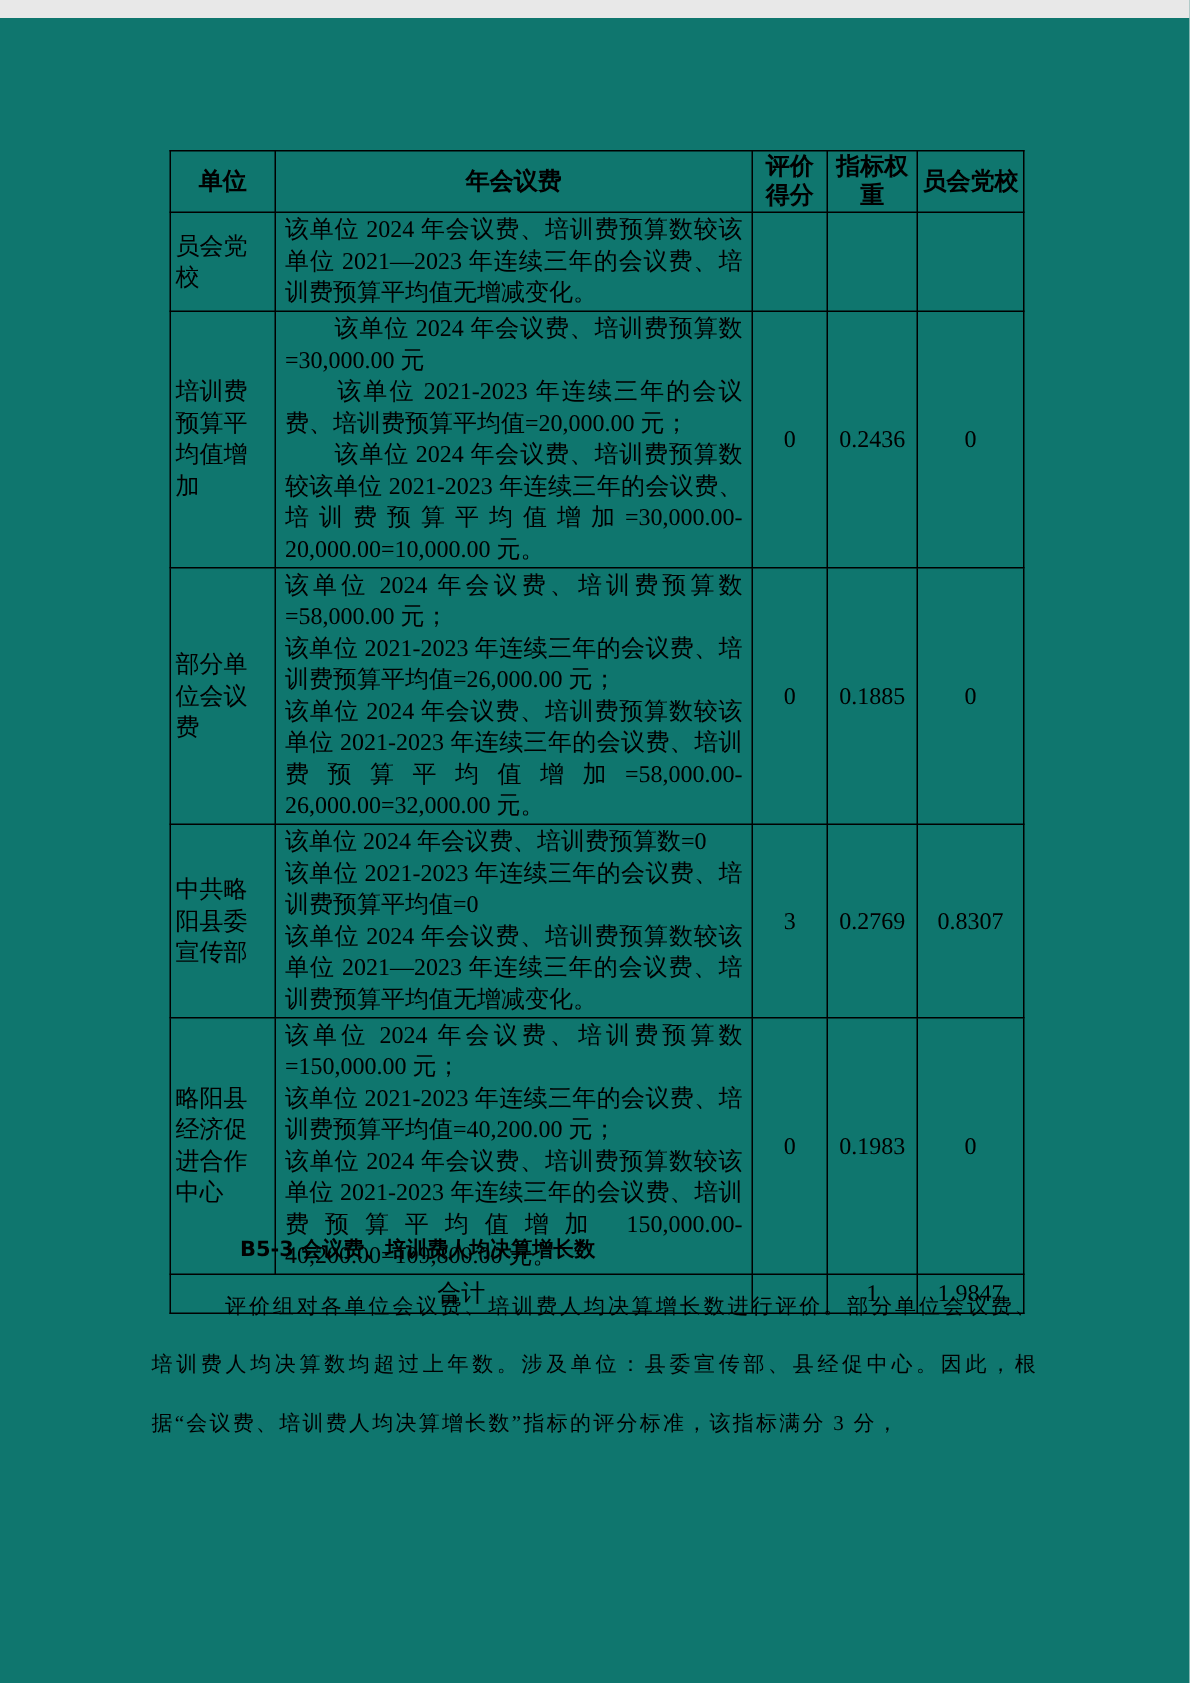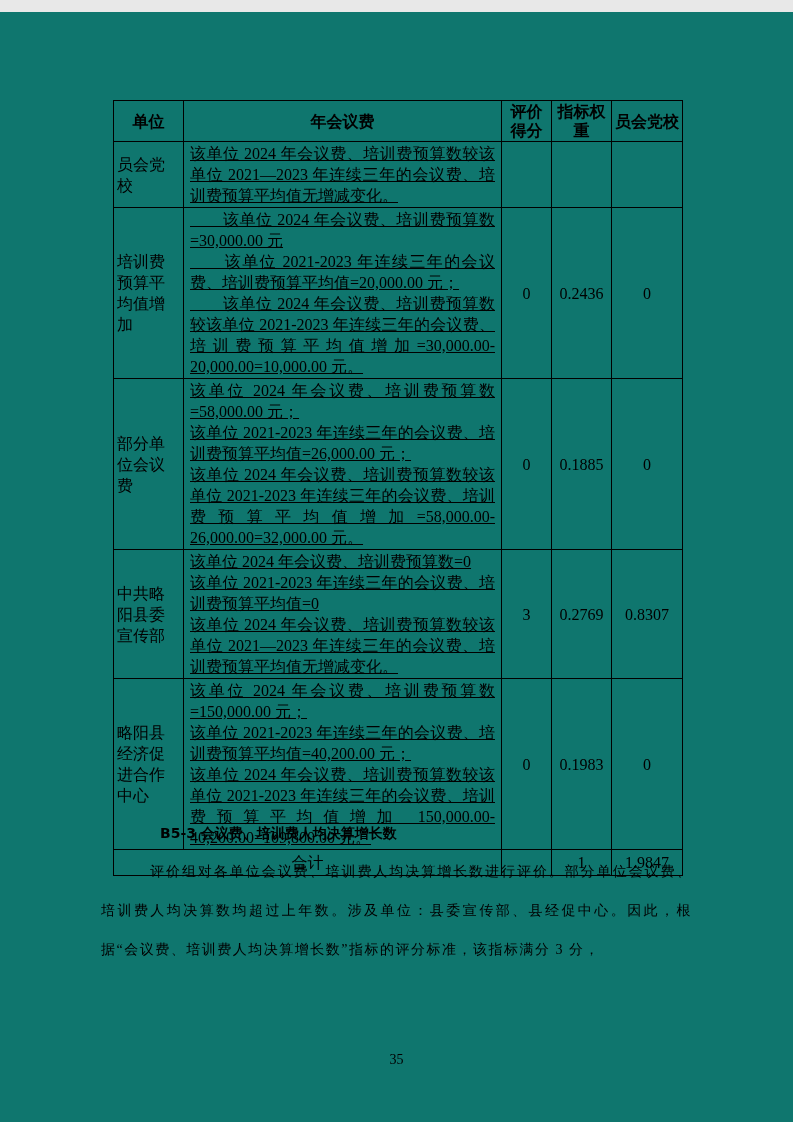--- a/index.html
+++ b/index.html
@@ -36,21 +36,20 @@
     padding: 1px 2px;
   }
   .unit-cell {
     text-align: left;
     padding: 1px 3px;
   }
   .eval-cell {
     text-align: justify;
     white-space: pre-line;
     padding: 1px 6px;
-    text-decoration: underline;
   }
   .score-cell {
     text-align: center;
     padding: 1px 2px;
   }
   .total-label-cell {
     text-align: center;
     padding: 1px 2px;
   }
   .section-heading {
@@ -153,15 +152,14 @@
         <td class="score-cell">1</td>
         <td class="score-cell">1.9847</td>
       </tr>
     </tbody>
   </table>
 
   <div class="section-heading">B5-3 会议费、培训费人均决算增长数</div>
 
   <div class="body-paragraph">评价组对各单位会议费、培训费人均决算增长数进行评价。部分单位会议费、培训费人均决算数均超过上年数。涉及单位：县委宣传部、县经促中心。因此，根据“会议费、培训费人均决算增长数”指标的评分标准，该指标满分 3 分，</div>
 
-  <div class="page-number">35</div>
 
 </div>
 
 </body></html>

